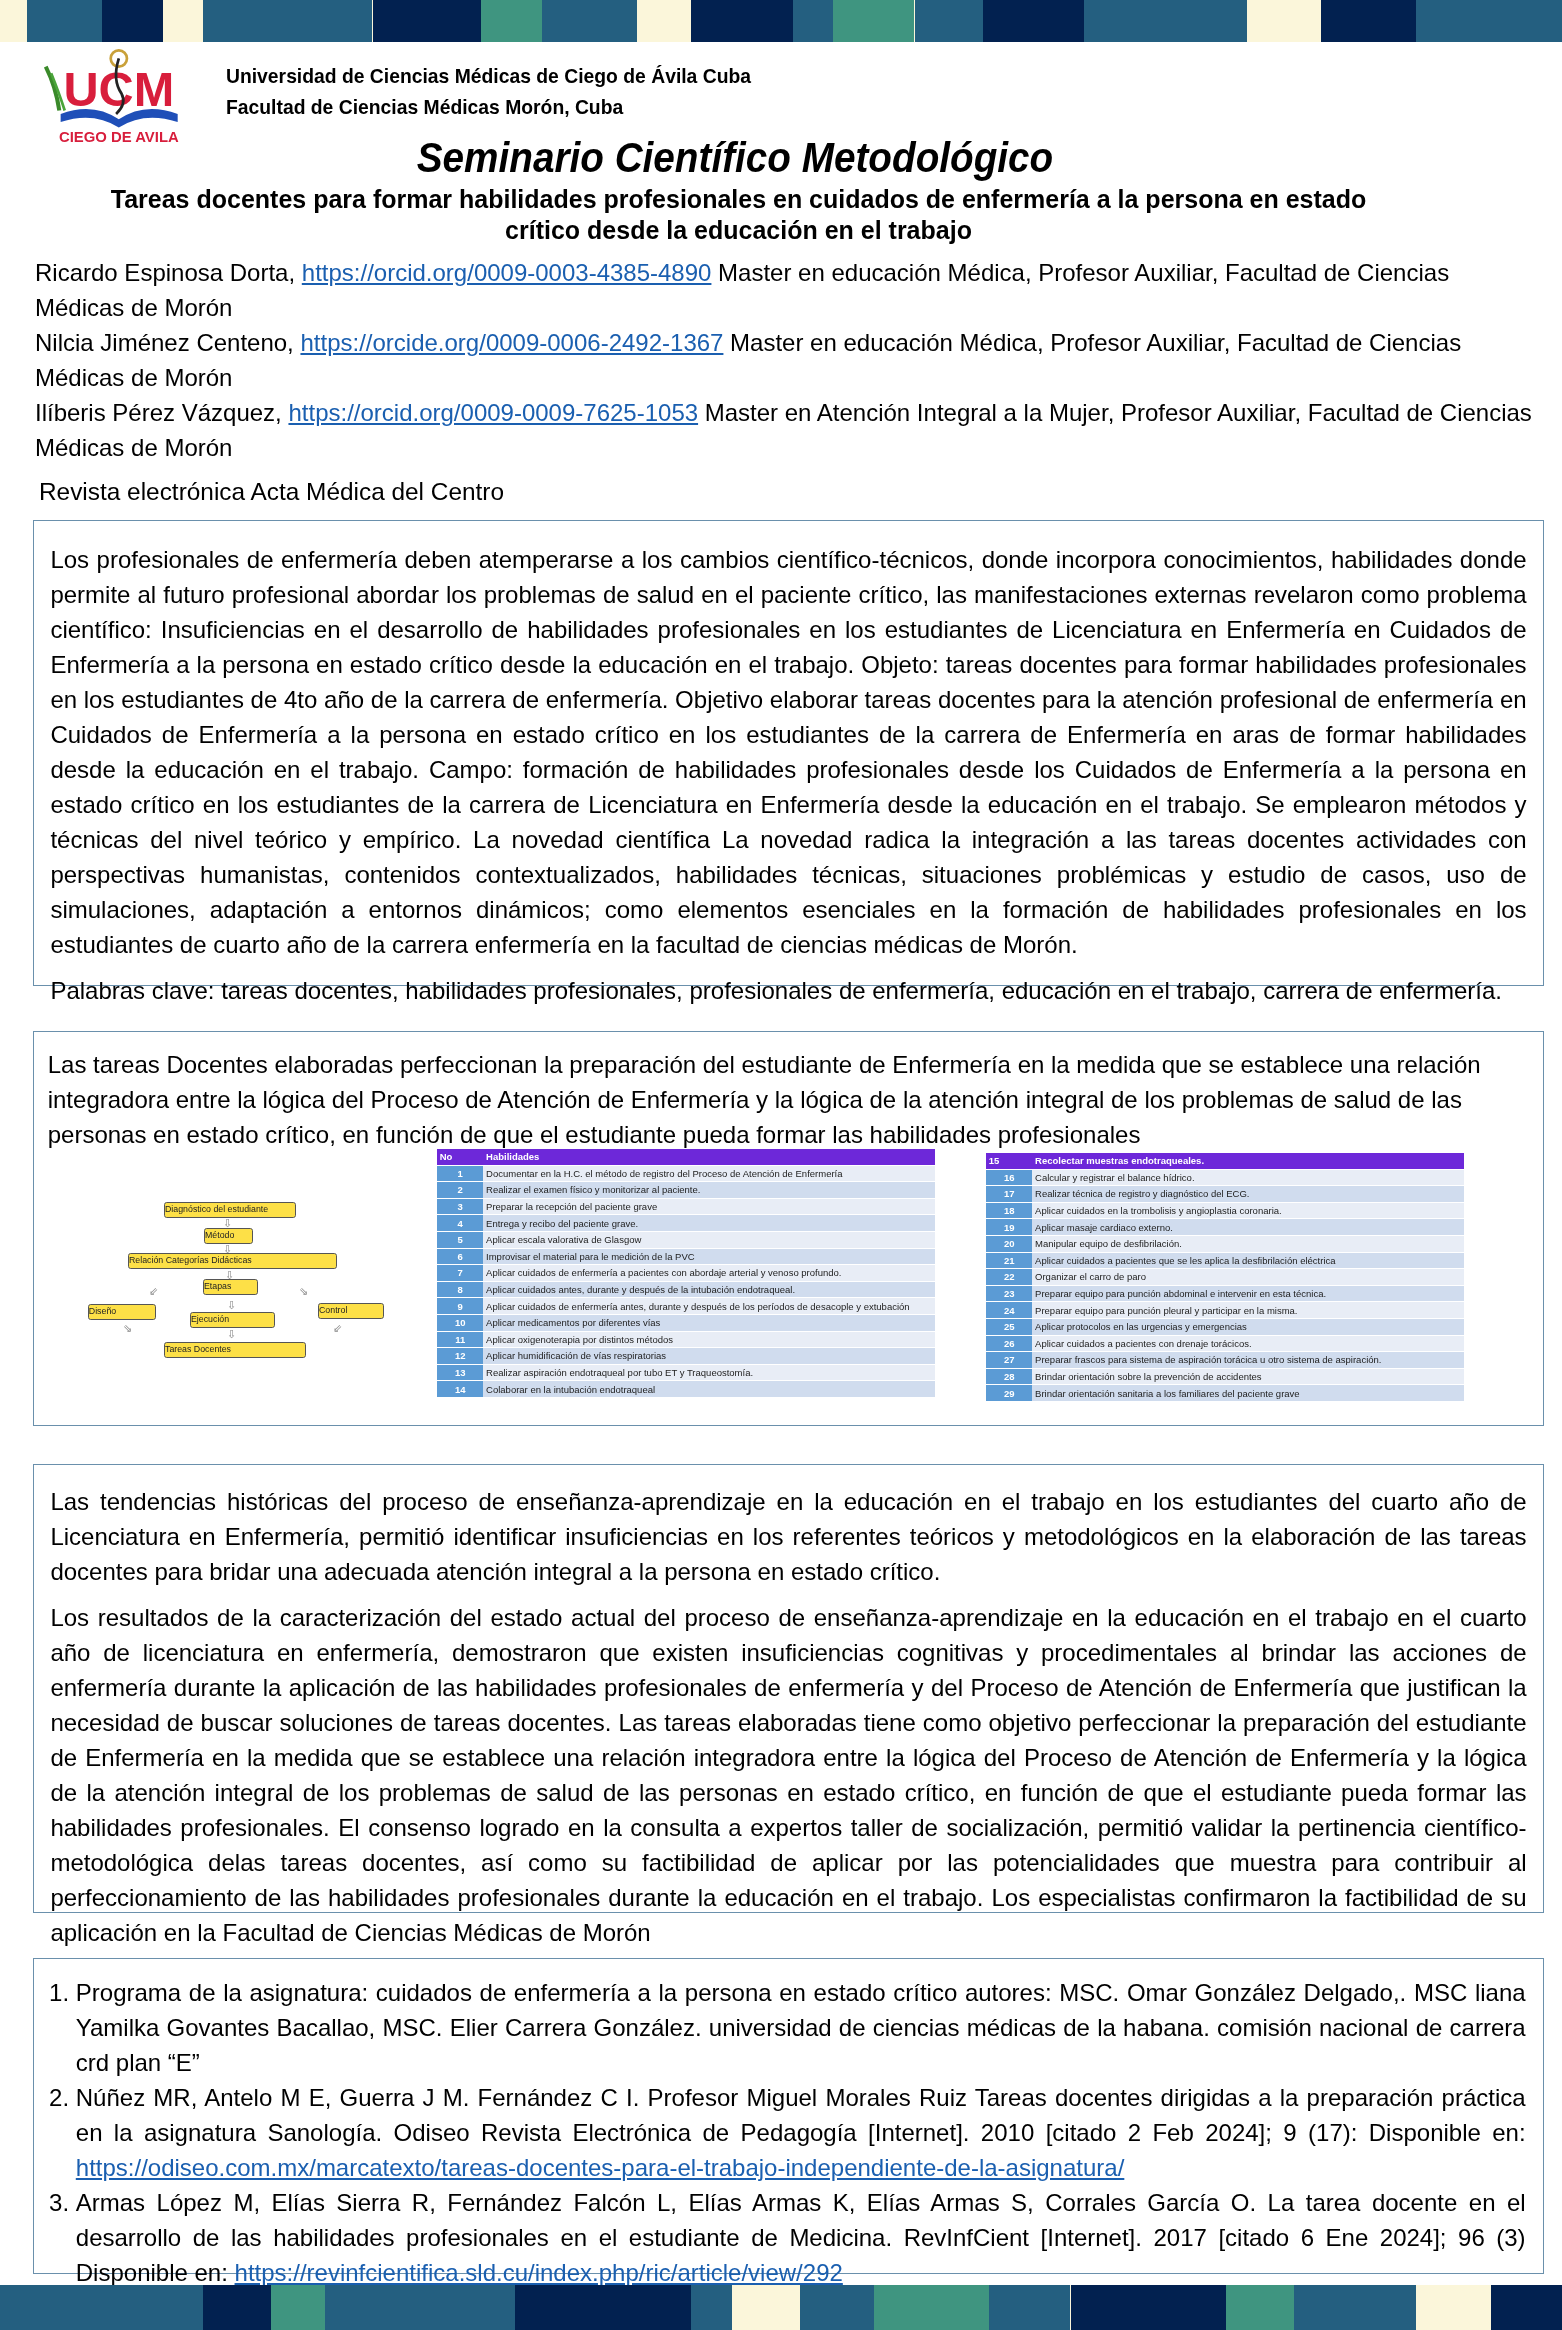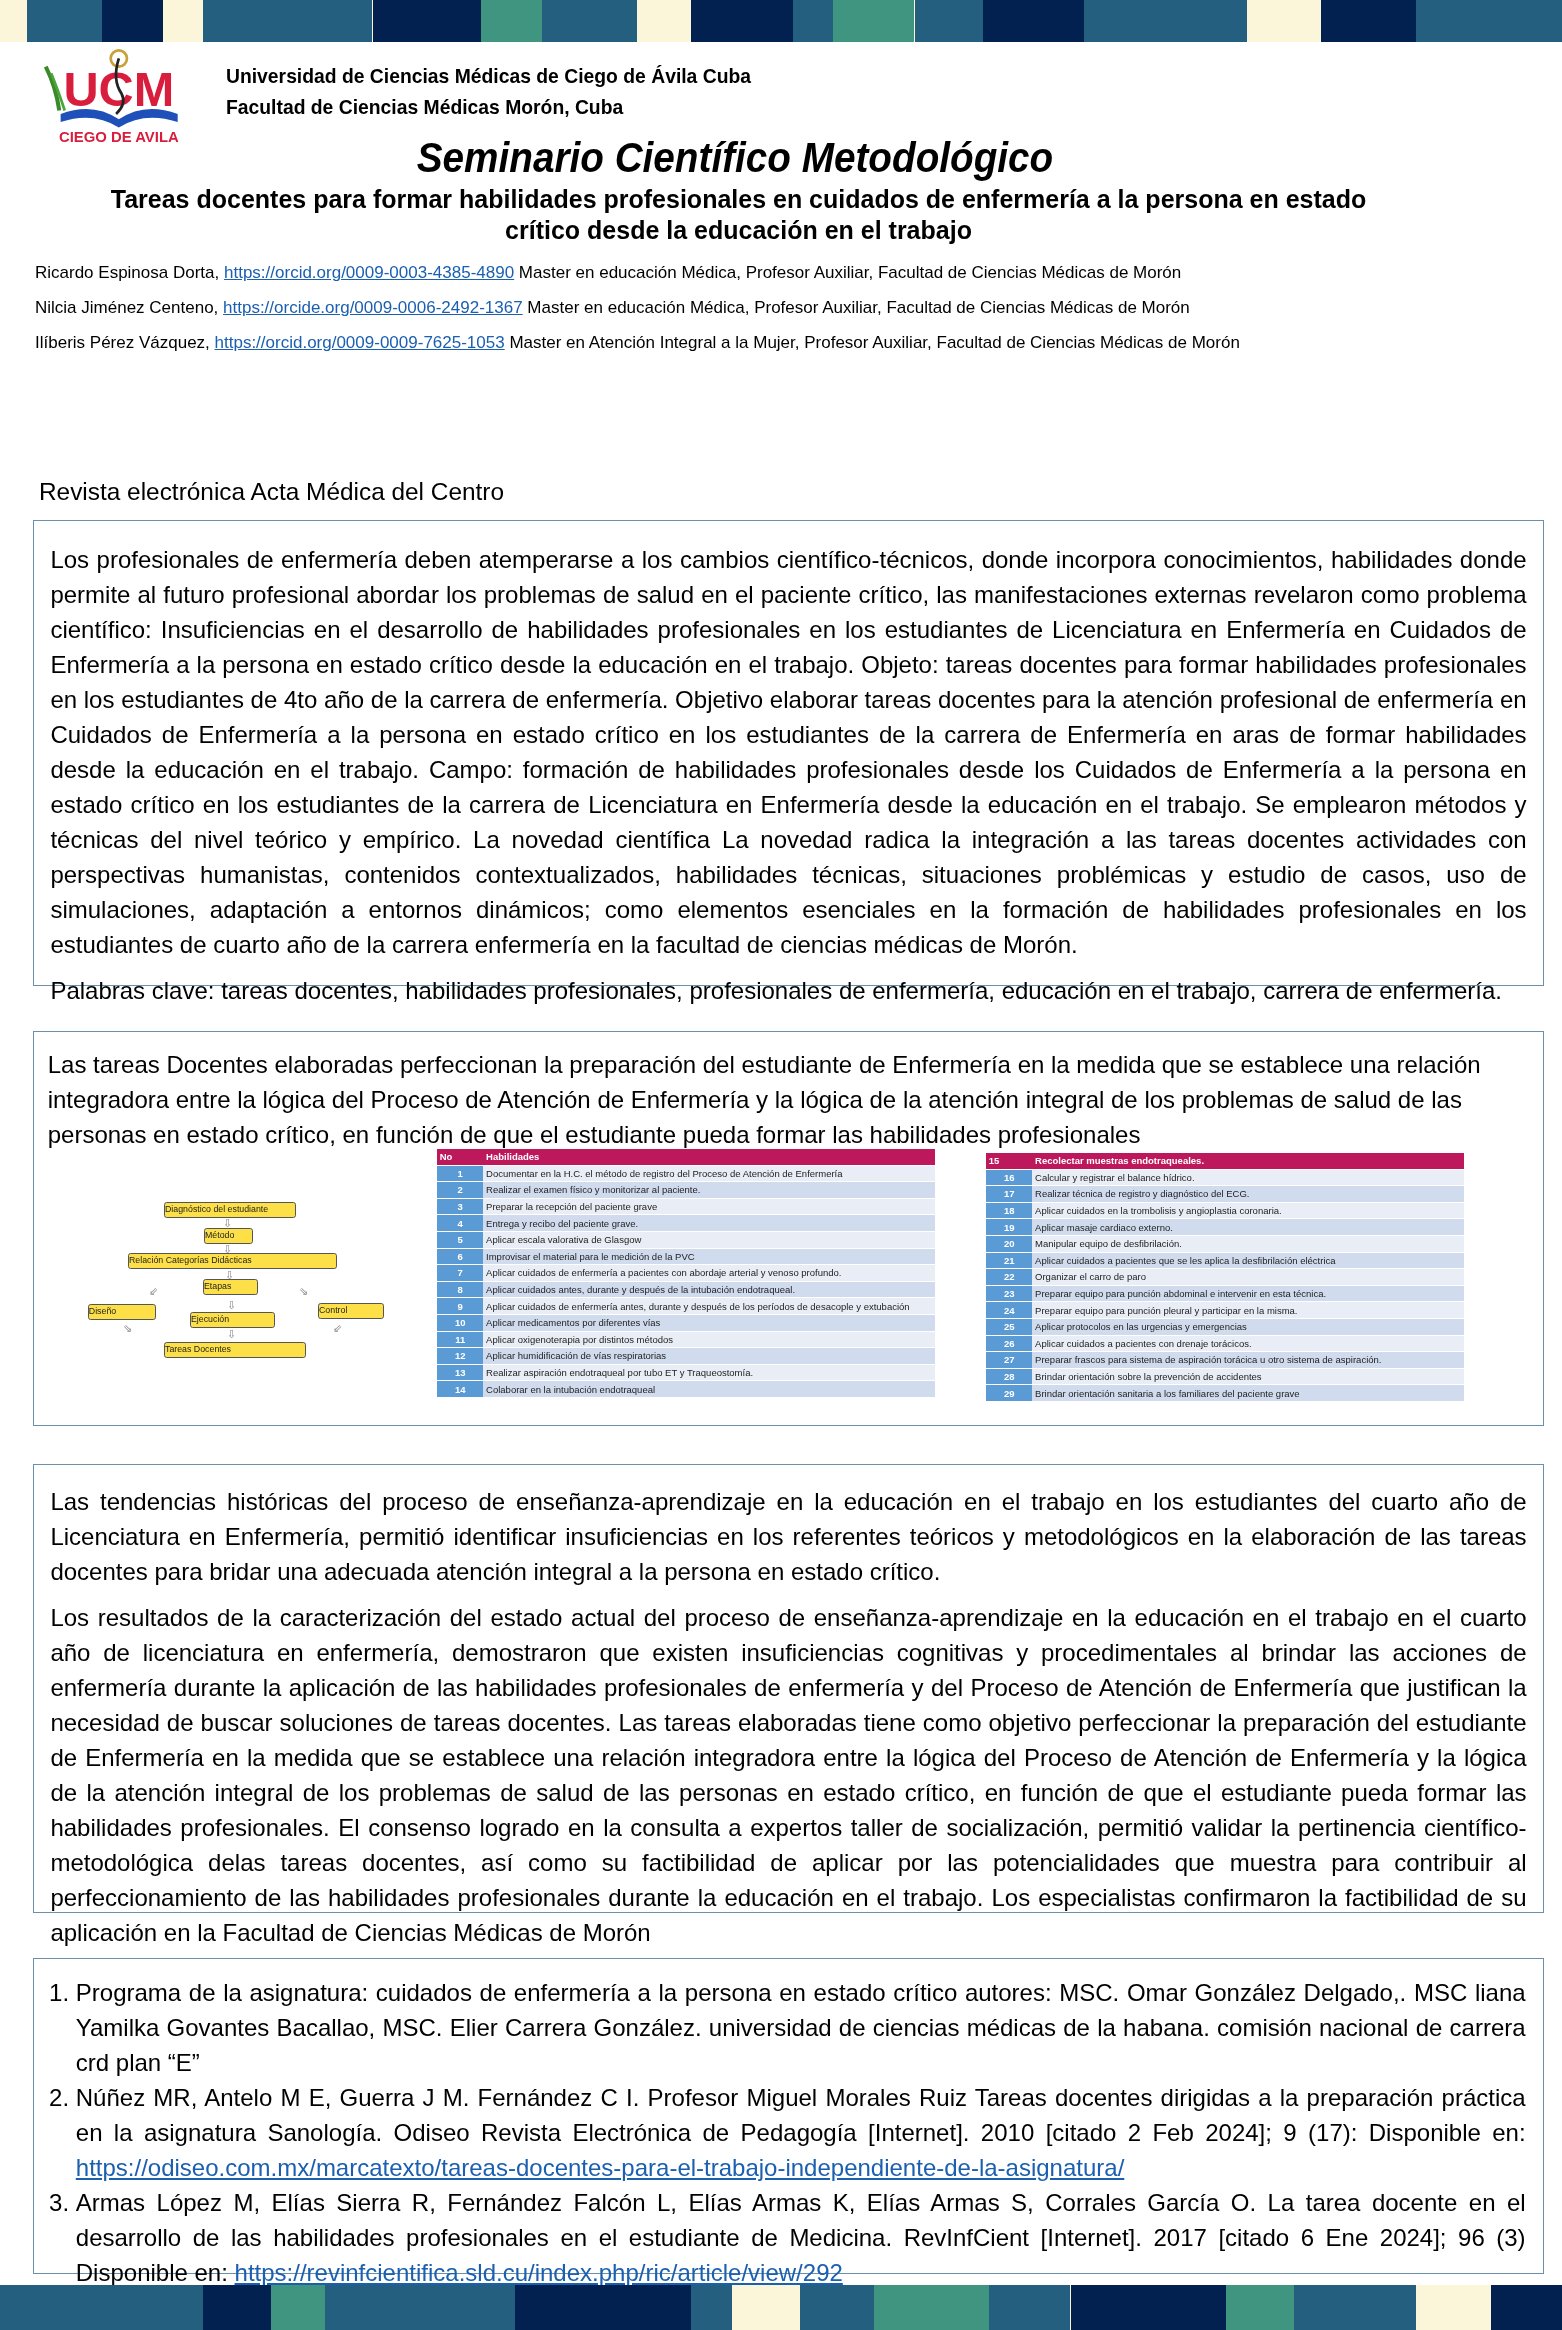--- a/index.html
+++ b/index.html
@@ -6,21 +6,21 @@
   body { width:1563px; height:2330px; position:relative; overflow:hidden;
          font-family:"Liberation Sans", sans-serif; color:#000; }
   .band { position:absolute; left:0; width:1563px; height:42px; overflow:hidden; background:#fbf6da; }
   .band.top { top:0; }
   .band.bottom { top:2285px; height:45px; }
   .band .seg { position:absolute; top:0; height:100%; }
   .logo { position:absolute; left:39px; top:46px; width:161px; height:102px; }
   .inst { position:absolute; left:226px; top:61px; font-weight:bold; font-size:21px; line-height:30.5px; transform:scaleX(0.92); transform-origin:left; }
   .title { position:absolute; left:0; width:1470px; top:133px; text-align:center; font-weight:bold; font-style:italic; font-size:43px; transform:scaleX(0.9); transform-origin:center; }
   .subtitle { position:absolute; left:0; width:1477px; top:184px; text-align:center; font-weight:bold; font-size:25px; line-height:31px; }
-  .authors { position:absolute; left:35px; top:255px; width:1504px; font-size:17px; line-height:35px; }
+  .authors { position:absolute; left:35px; top:255px; width:1504px; font-size:24px; line-height:35px; }
   .authors a { color:#1a5fb0; text-decoration:underline; }
   .journal { position:absolute; left:39px; top:478px; font-size:24.4px; }
   .sec-title { position:absolute; color:#0e2a5e; font-weight:bold; font-size:25px;margin-top:40px; }
   .box { position:absolute; left:33px; width:1511px; border:1.4px solid #6a90ac; box-sizing:border-box; background:#fff; }
   .box p { margin:11px; font-size:24px; line-height:35px; text-align:justify; }
   .abstract { top:520px; height:466px; padding:9.5px 5.4px 0 5.4px; }
   .results { top:1031px; height:395px; padding:4.1px 4.1px 0 2.7px; }
   .results p { text-align:left; }
   .concl { top:1464px; height:449px; padding:8.1px 5.4px 0 5.4px; }
   .refs { top:1958px; height:316px; padding:4.1px 5.4px 0 5.4px; }
@@ -29,21 +29,21 @@
   
   .diagram { position:absolute; left:81px; top:1179px; width:325px; height:197px; }
   .dbox { position:absolute; border:0.7px solid #555; border-radius:2.7px; background:#fde047; font-size:8.8px; text-align:left; line-height:13.6px; height:13.6px; color:#222; }
   .darrow { position:absolute; color:#888; font-size:11px; line-height:11px; }
   
   .tbl { position:absolute; border-collapse:separate; border-spacing:0 1.4px; font-size:9.5px; }
   .tbl td { height:15.6px; padding:0 2.7px; color:#222; }
   .tbl td.no { width:41px; background:#5b9bd5; color:#fff; font-weight:bold; text-align:center; }
   .tbl tr:nth-child(odd) td.txt { background:#d0dcee; }
   .tbl tr:nth-child(even) td.txt { background:#e8edf6; }
-  .tbl tr.head td { background:#be185d; color:#fff; font-weight:bold; text-align:left; }
+  .tbl tr.head td { background:#6d28d9; color:#fff; font-weight:bold; text-align:left; }
   .tbl1 { left:437px; top:1148px; width:498px; }
   .tbl2 { left:986px; top:1152px; width:478px; }
 </style>
 </head>
 <body>
 
 <div class="band top" id="bandTop">
     <div class="seg" style="left: 0px; width: 27px; background: rgb(251, 246, 218);"></div>
     <div class="seg" style="left: 27px; width: 75px; background: rgb(36, 95, 128);"></div>
     <div class="seg" style="left: 102px; width: 61px; background: rgb(2, 33, 80);"></div>

